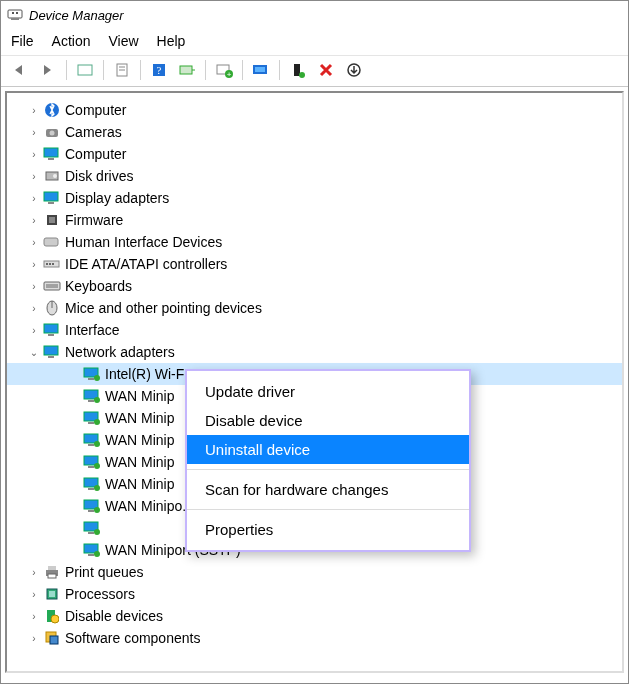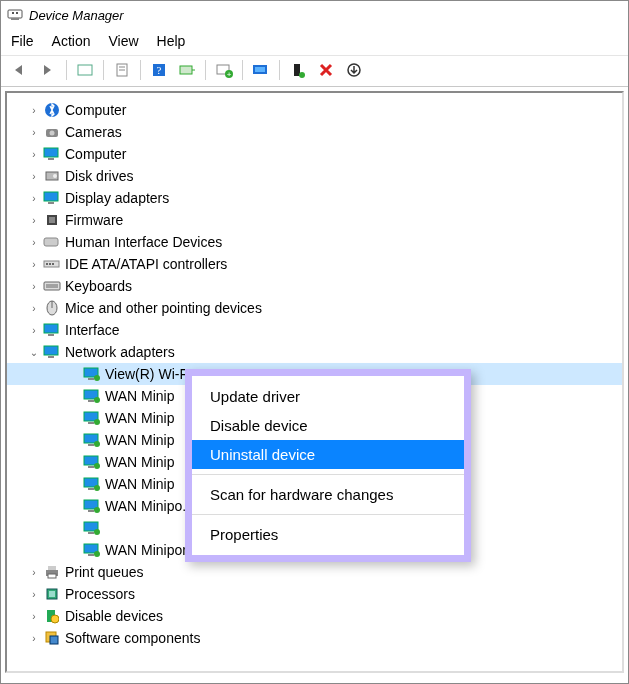--- a/index.html
+++ b/index.html
@@ -88,21 +88,21 @@
   .row.selected {
     background: #cde8ff;
   }
   .row.selected .label { }
   .context-menu {
     position: absolute;
     left: 178px;
     top: 276px;
     width: 286px;
     background: #fff;
-    border: 7px solid #c4b5fd;
+    border: 2px solid #c4b5fd;
     box-shadow: 4px 4px 10px rgba(0,0,0,.25);
     padding: 6px 0;
     font-size: 15px;
   }
   .ctx-item {
     padding: 6px 18px;
   }
   .ctx-item.highlight {
     background: #0a84ff;
     color: #ffffff;
@@ -336,21 +336,21 @@
         <span class="label">Network adapters</span>
       </div>
       <div class="row lvl2 selected">
         <span class="dev-icon">
           <svg width="18" height="16">
             <rect x="1" y="2" width="14" height="9" fill="#1e8fe6" stroke="#0a5"></rect>
             <rect x="5" y="12" width="6" height="2" fill="#888"></rect>
             <circle cx="14" cy="12" r="3" fill="#3a3"></circle>
           </svg>
         </span>
-        <span class="label">View(R) Wi-F</span>
+        <span class="label">Intel(R) Wi-F</span>
       </div>
       <div class="row lvl2">
         <span class="dev-icon">
           <svg width="18" height="16">
             <rect x="1" y="2" width="14" height="9" fill="#1e8fe6" stroke="#0a5"></rect>
             <rect x="5" y="12" width="6" height="2" fill="#888"></rect>
             <circle cx="14" cy="12" r="3" fill="#3a3"></circle>
           </svg>
         </span>
         <span class="label">WAN Minip</span>

